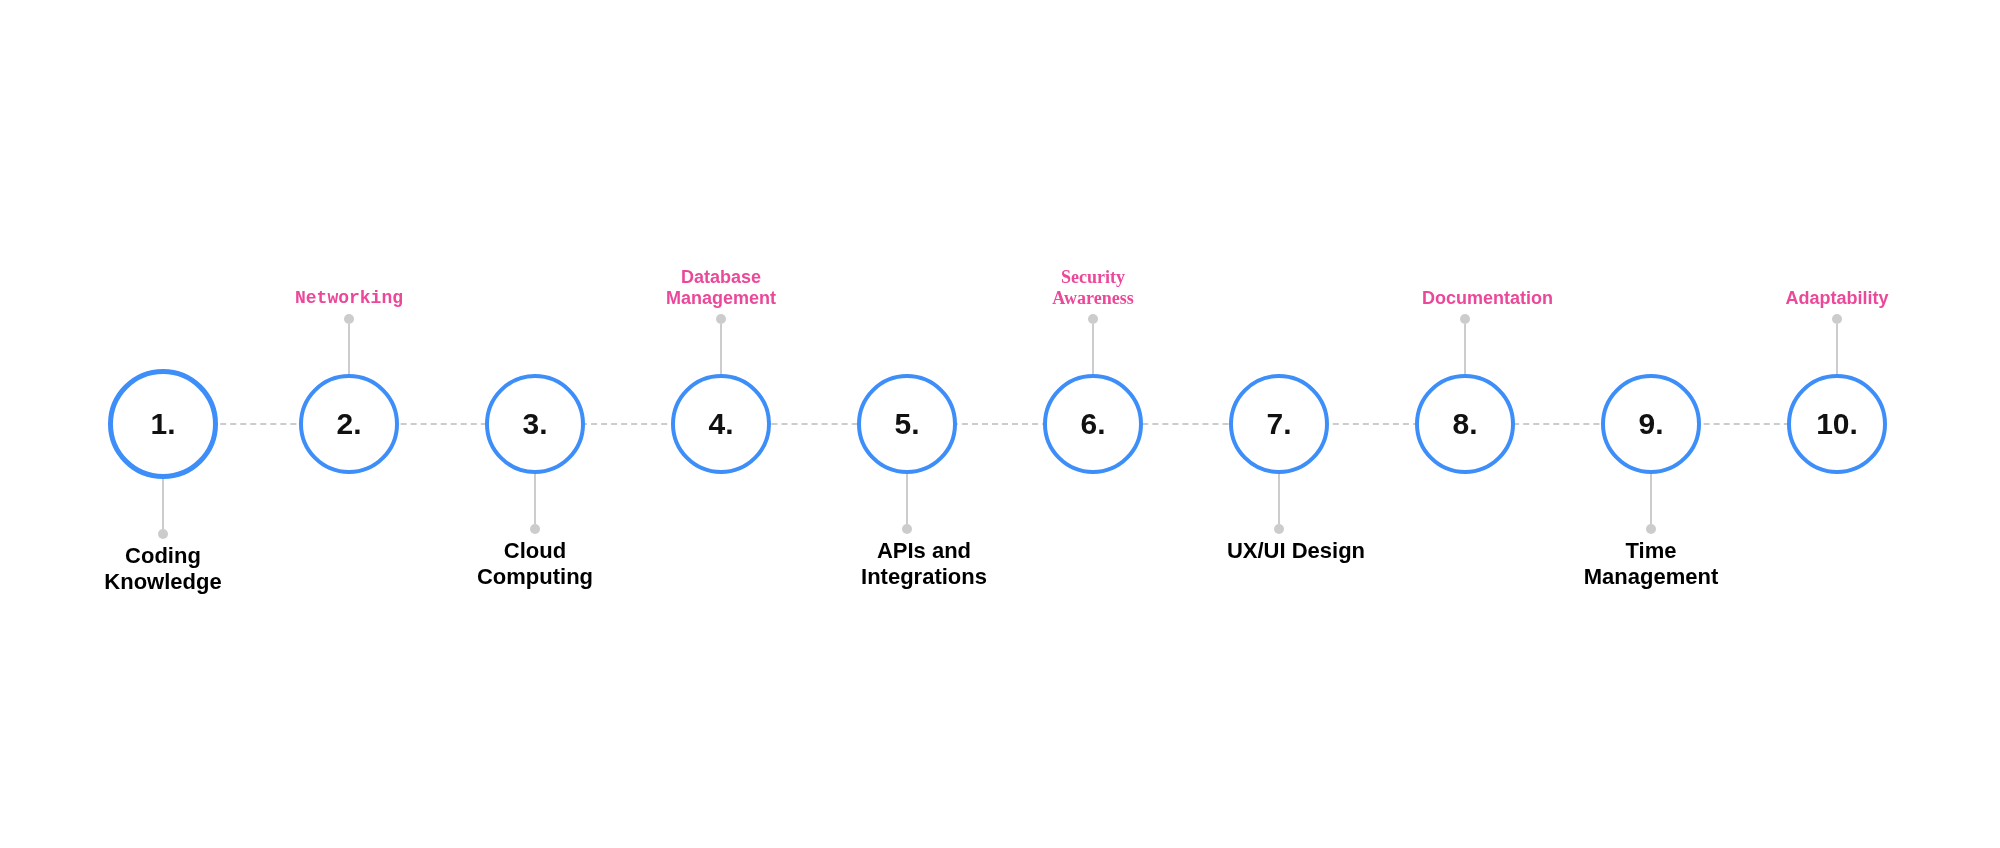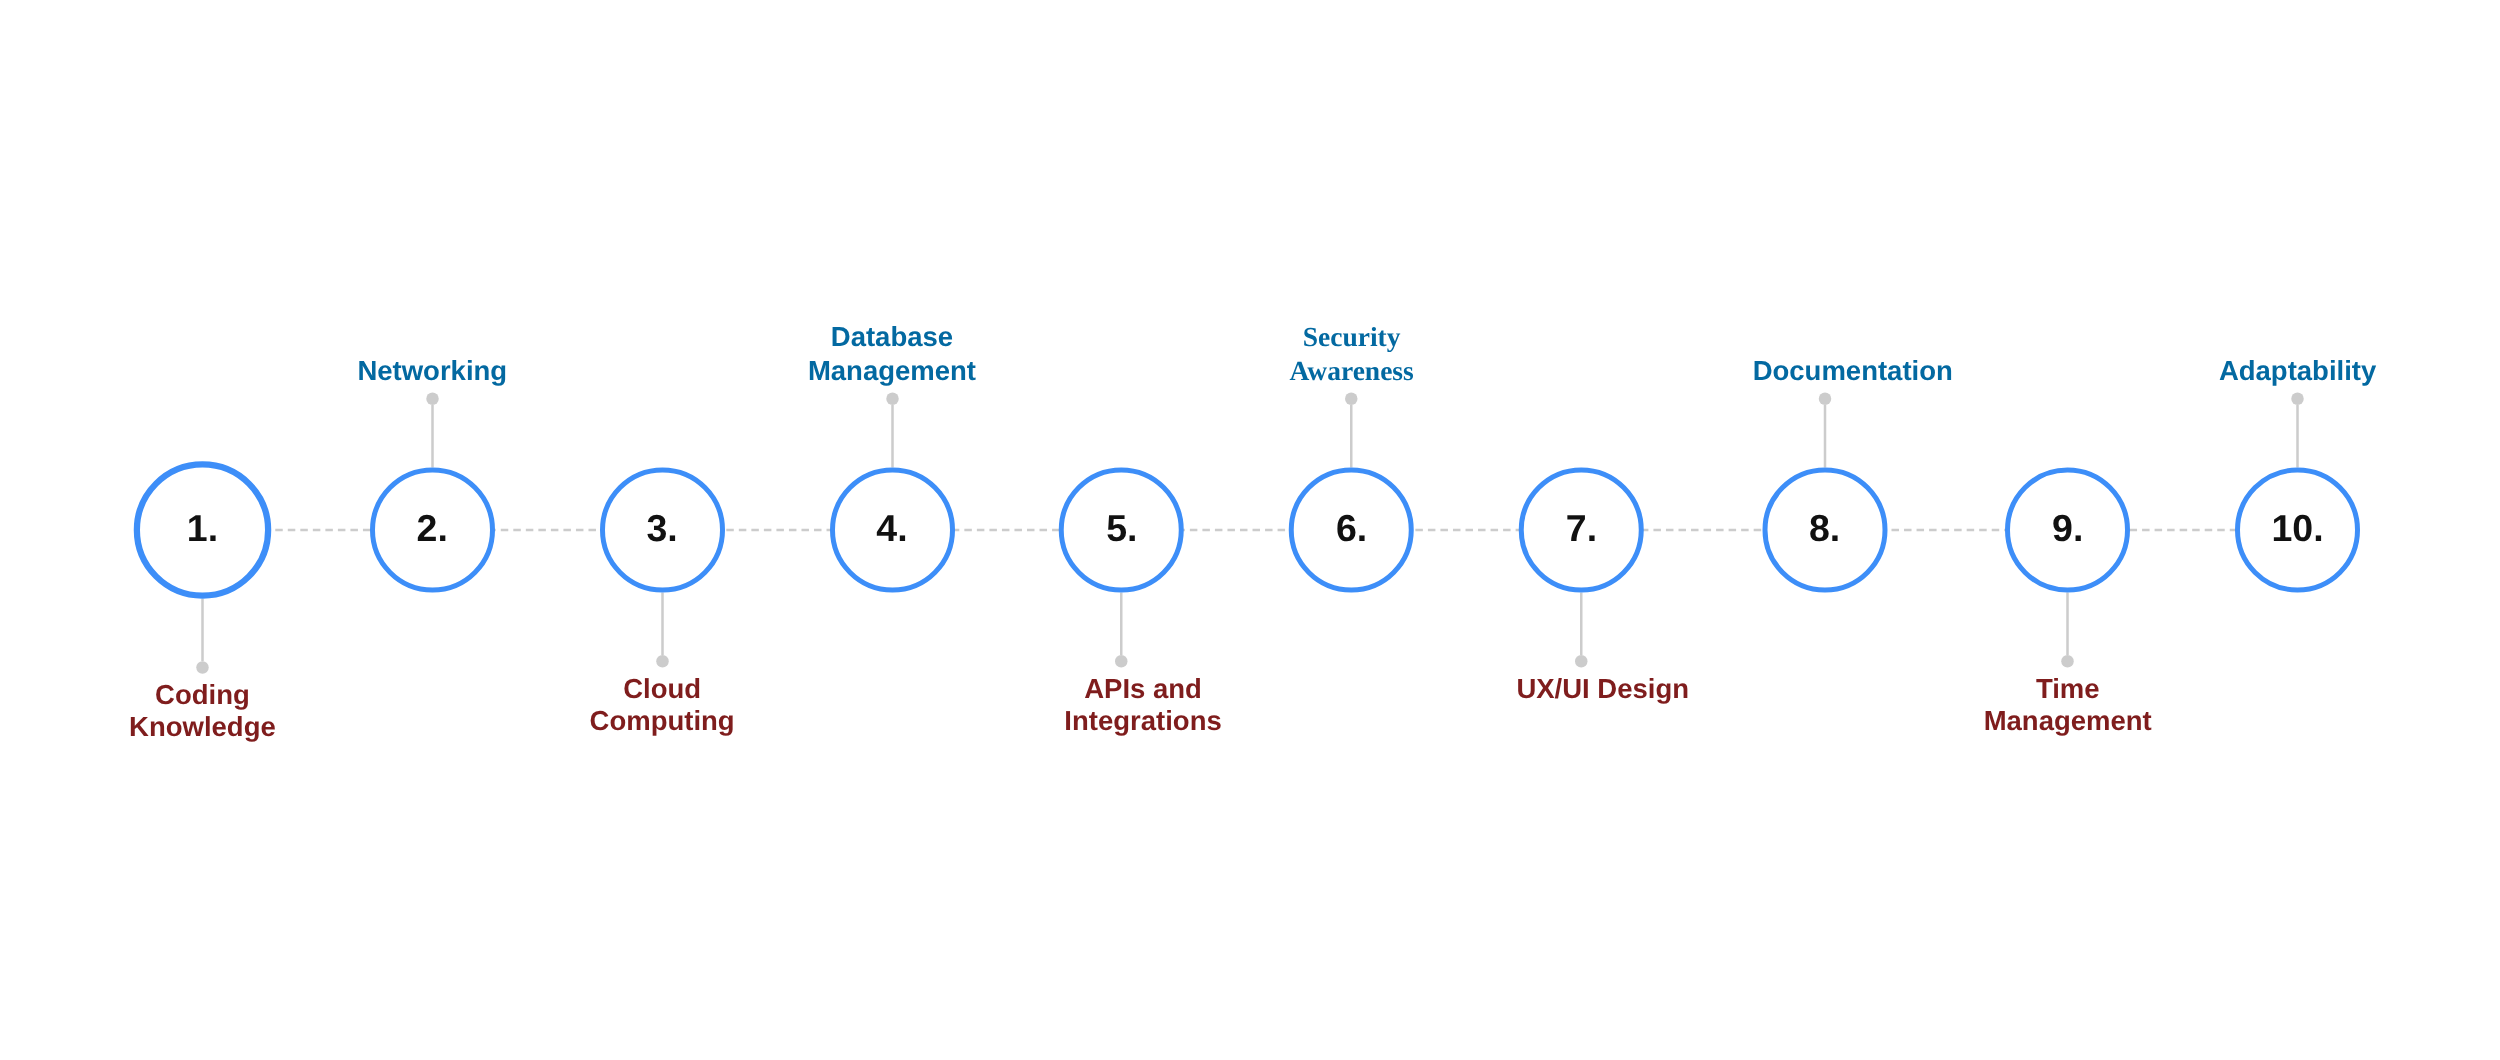--- a/index.html
+++ b/index.html
@@ -49,23 +49,23 @@
     .node-wrapper {
       display: flex;
       flex-direction: column;
       align-items: center;
       position: relative;
       flex: 1;
     }
 
     
     .label-above {
-      font-size: 22px;
+      font-size: 18px;
       font-weight: 700;
-      color: #0369a1;
+      color: #ec4899;
       text-align: center;
       line-height: 1.2;
       height: 70px;
       display: flex;
       align-items: flex-end;
       justify-content: center;
       padding-bottom: 4px;
     }
 
     
@@ -119,21 +119,21 @@
       width: 10px;
       height: 10px;
       border-radius: 50%;
       background: #cccccc;
     }
 
     
     .label-below {
       font-size: 22px;
       font-weight: 700;
-      color: #7f1d1d;
+      color: #000000;
       text-align: center;
       line-height: 1.2;
       height: 70px;
       display: flex;
       align-items: flex-start;
       justify-content: center;
       padding-top: 4px;
     }
 
     .label-above.empty, .dot-top.empty, .line-above.empty {
@@ -153,21 +153,21 @@
         <div class="label-above empty" style="white-space: pre-line;"></div>
         <div class="dot-top empty"></div>
         <div class="line-above empty"></div>
         <div class="circle">1.</div>
         <div class="line-below"></div>
         <div class="dot-bottom"></div>
         <div class="label-below" style="white-space: pre-line;">Coding
 Knowledge</div>
       </div>
       <div class="node-wrapper">
-        <div class="label-above" style="white-space: pre-line;">Networking</div>
+        <div class="label-above" style="white-space: pre-line; font-family: Liberation Mono, monospace;">Networking</div>
         <div class="dot-top"></div>
         <div class="line-above"></div>
         <div class="circle">2.</div>
         <div class="line-below empty"></div>
         <div class="dot-bottom empty"></div>
         <div class="label-below empty" style="white-space: pre-line;"></div>
       </div>
       <div class="node-wrapper">
         <div class="label-above empty" style="white-space: pre-line;"></div>
         <div class="dot-top empty"></div>

